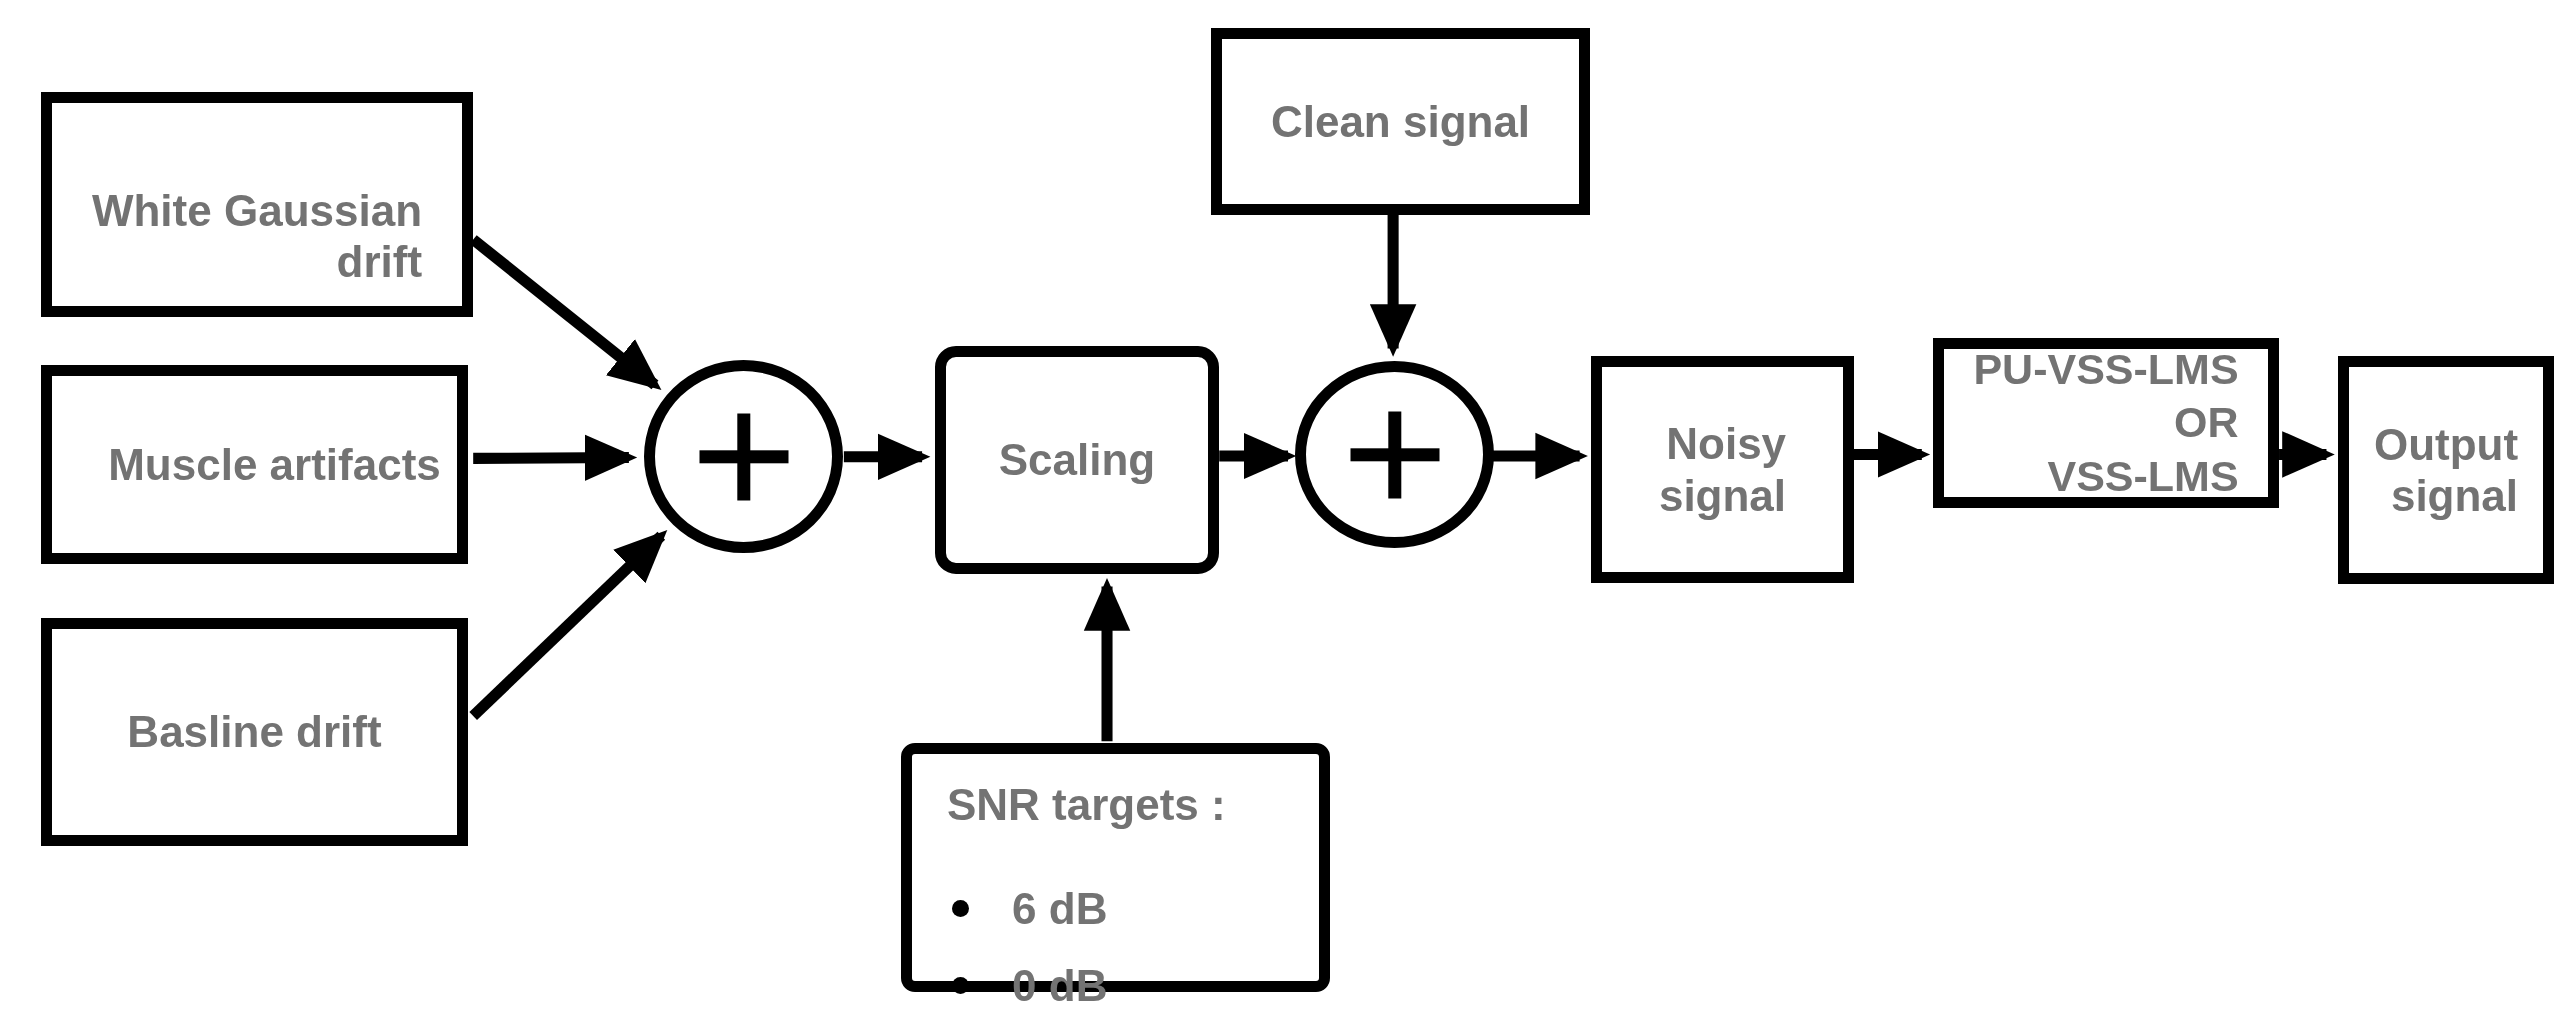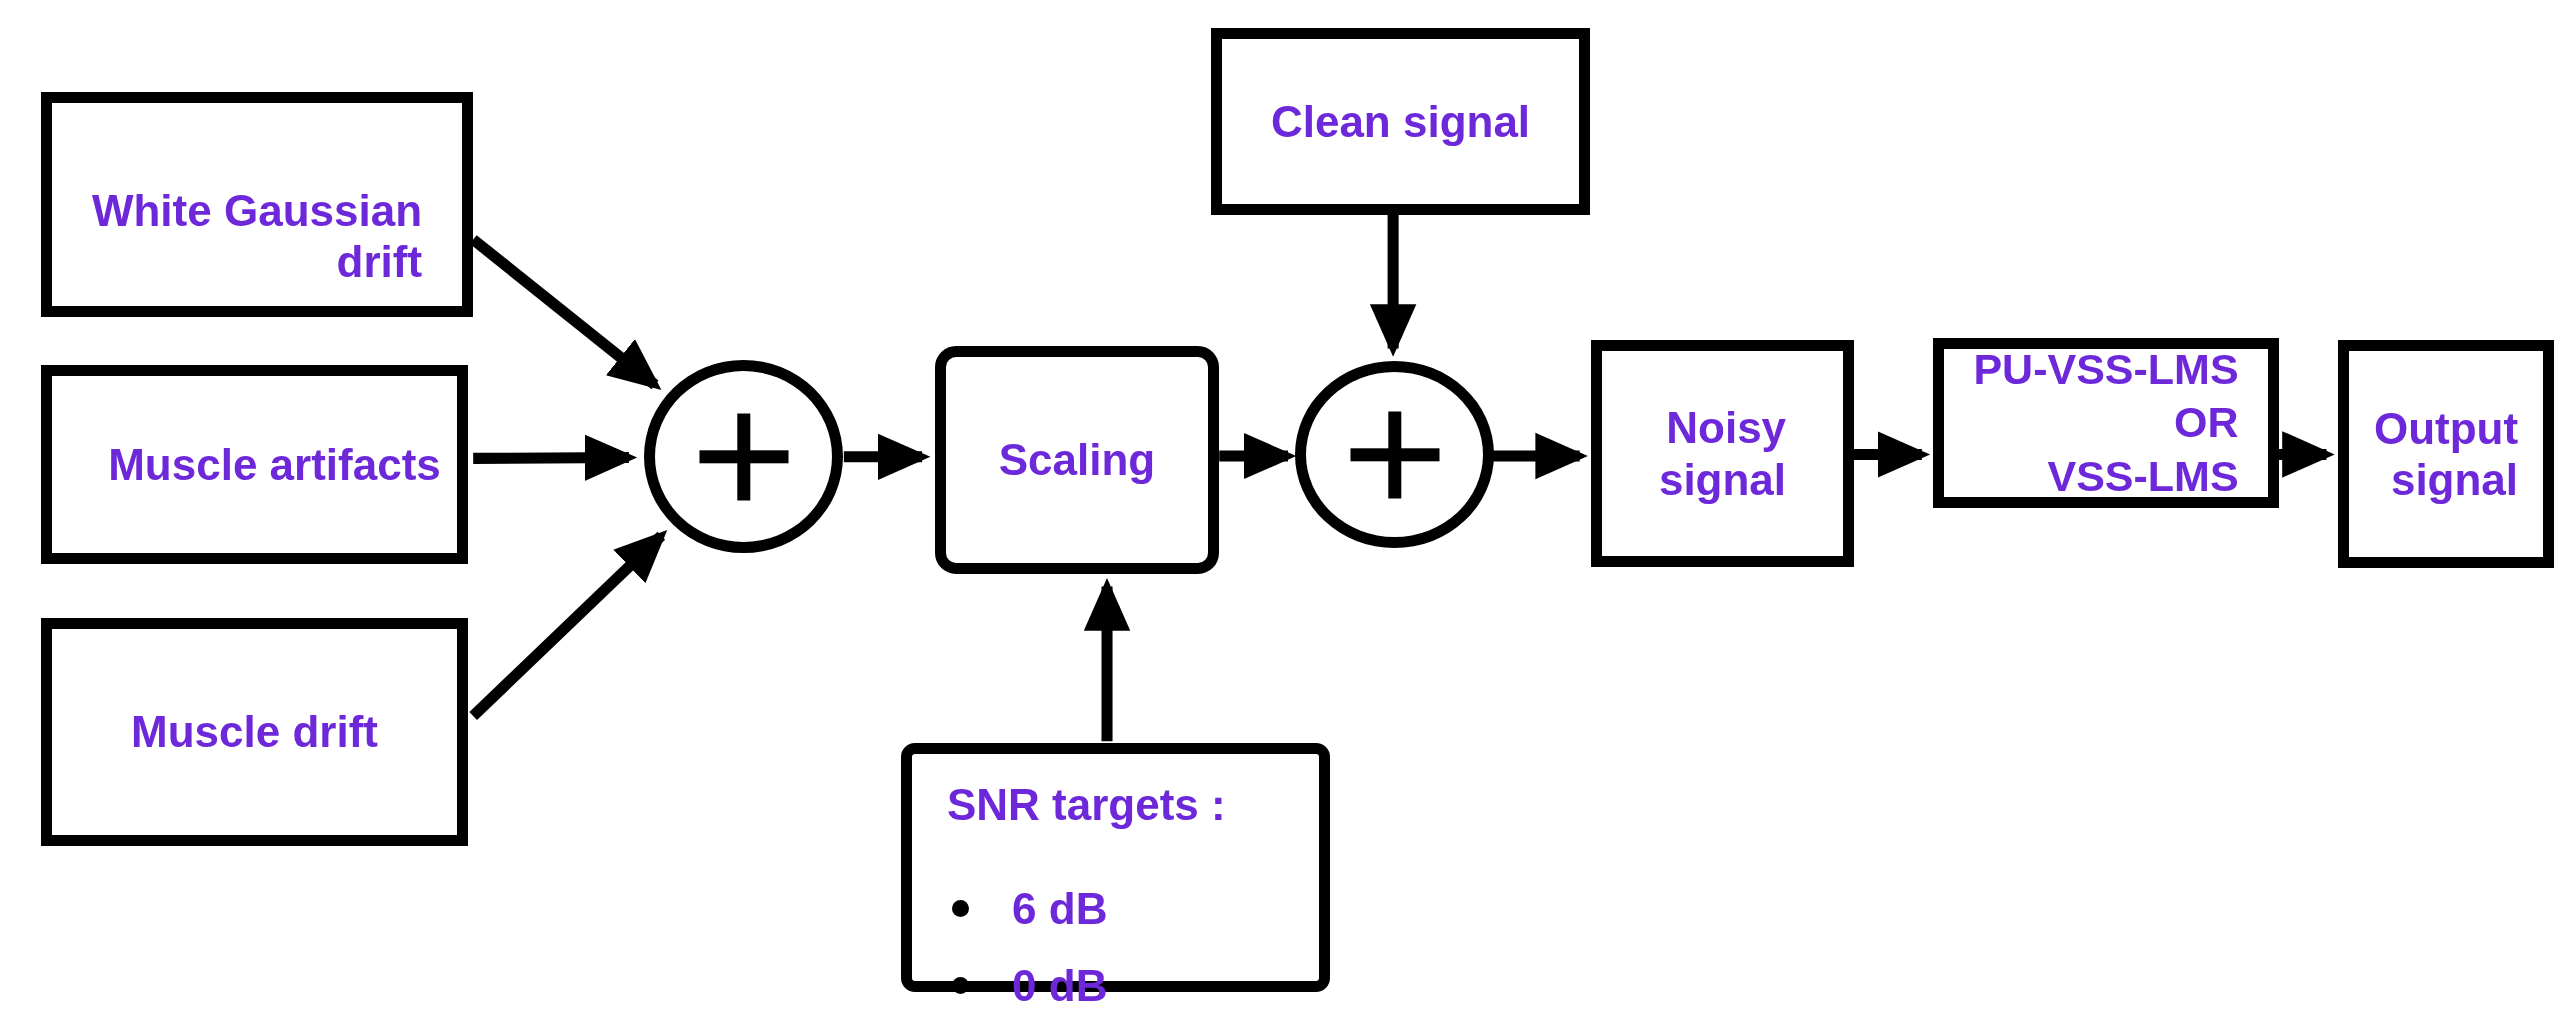--- a/index.html
+++ b/index.html
@@ -16,26 +16,26 @@
     box-sizing:border-box;
     border:11px solid #000;
     background:#fff;
     display:flex;
     align-items:center;
     justify-content:center;
     text-align:center;
     font-weight:bold;
     font-size:44px;
     line-height:1.16;
-    color:#6d28d9;
+    color:#737373;
     z-index:2;
   }
   .node .block-label{display:block;}
   .node .tline{display:block;text-align:right;}
-  .node.align-left{text-align:left;}
+  .node.align-left{text-align:left;margin-top:16px;}
   .node.align-left .block-label{text-align:left;}
   .filter-node .block-label{line-height:1.24;}
   .sum{
     position:absolute;
     box-sizing:border-box;
     border:11px solid #000;
     border-radius:50%;
     background:#fff;
     z-index:2;
   }
@@ -99,21 +99,21 @@
       <span class="tline">White Gaussian</span>
       <span class="tline">drift</span>
     </span>
   </div>
 
   <div class="node" style="left:41px;top:365px;width:427px;height:199px;padding-left:40px;">
     <span class="block-label">Muscle artifacts</span>
   </div>
 
   <div class="node" style="left:41px;top:618px;width:427px;height:228px;">
-    <span class="block-label">Muscle drift</span>
+    <span class="block-label">Basline drift</span>
   </div>
 
   <div class="sum" style="left:644px;top:360px;width:199px;height:193px;" aria-label="+">
     <span class="plus-h"></span>
     <span class="plus-v"></span>
   </div>
 
   <div class="node" style="left:935px;top:346px;width:284px;height:228px;border-radius:21px;">
     <span class="block-label">Scaling</span>
   </div>

